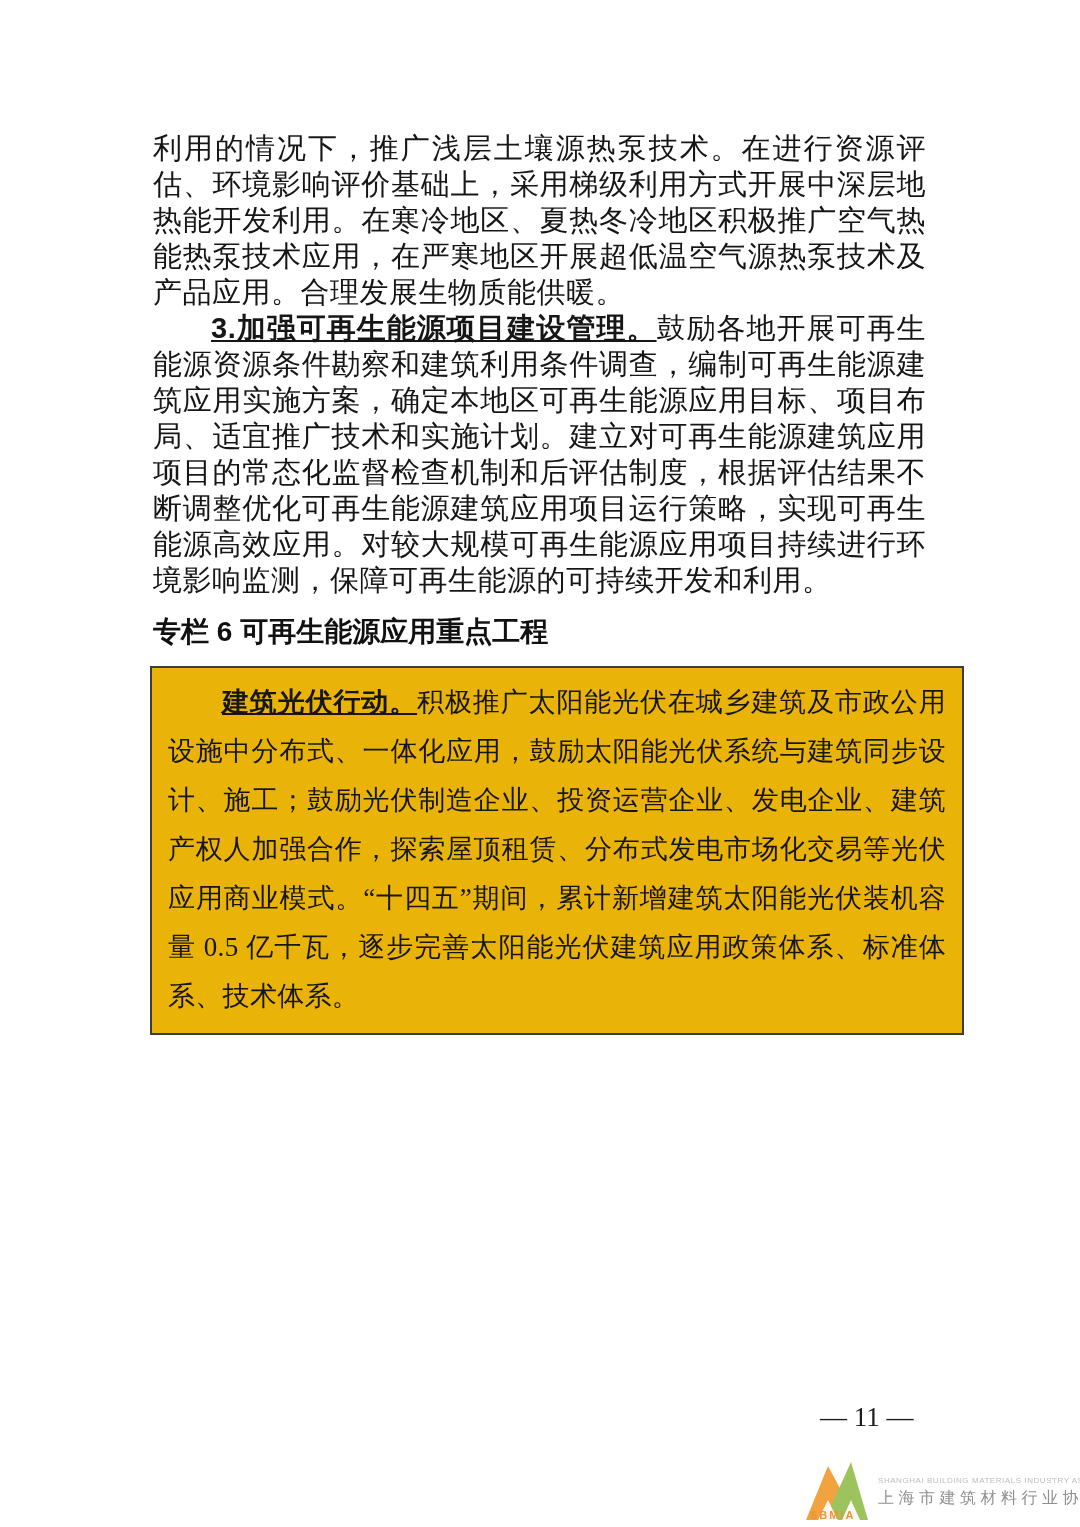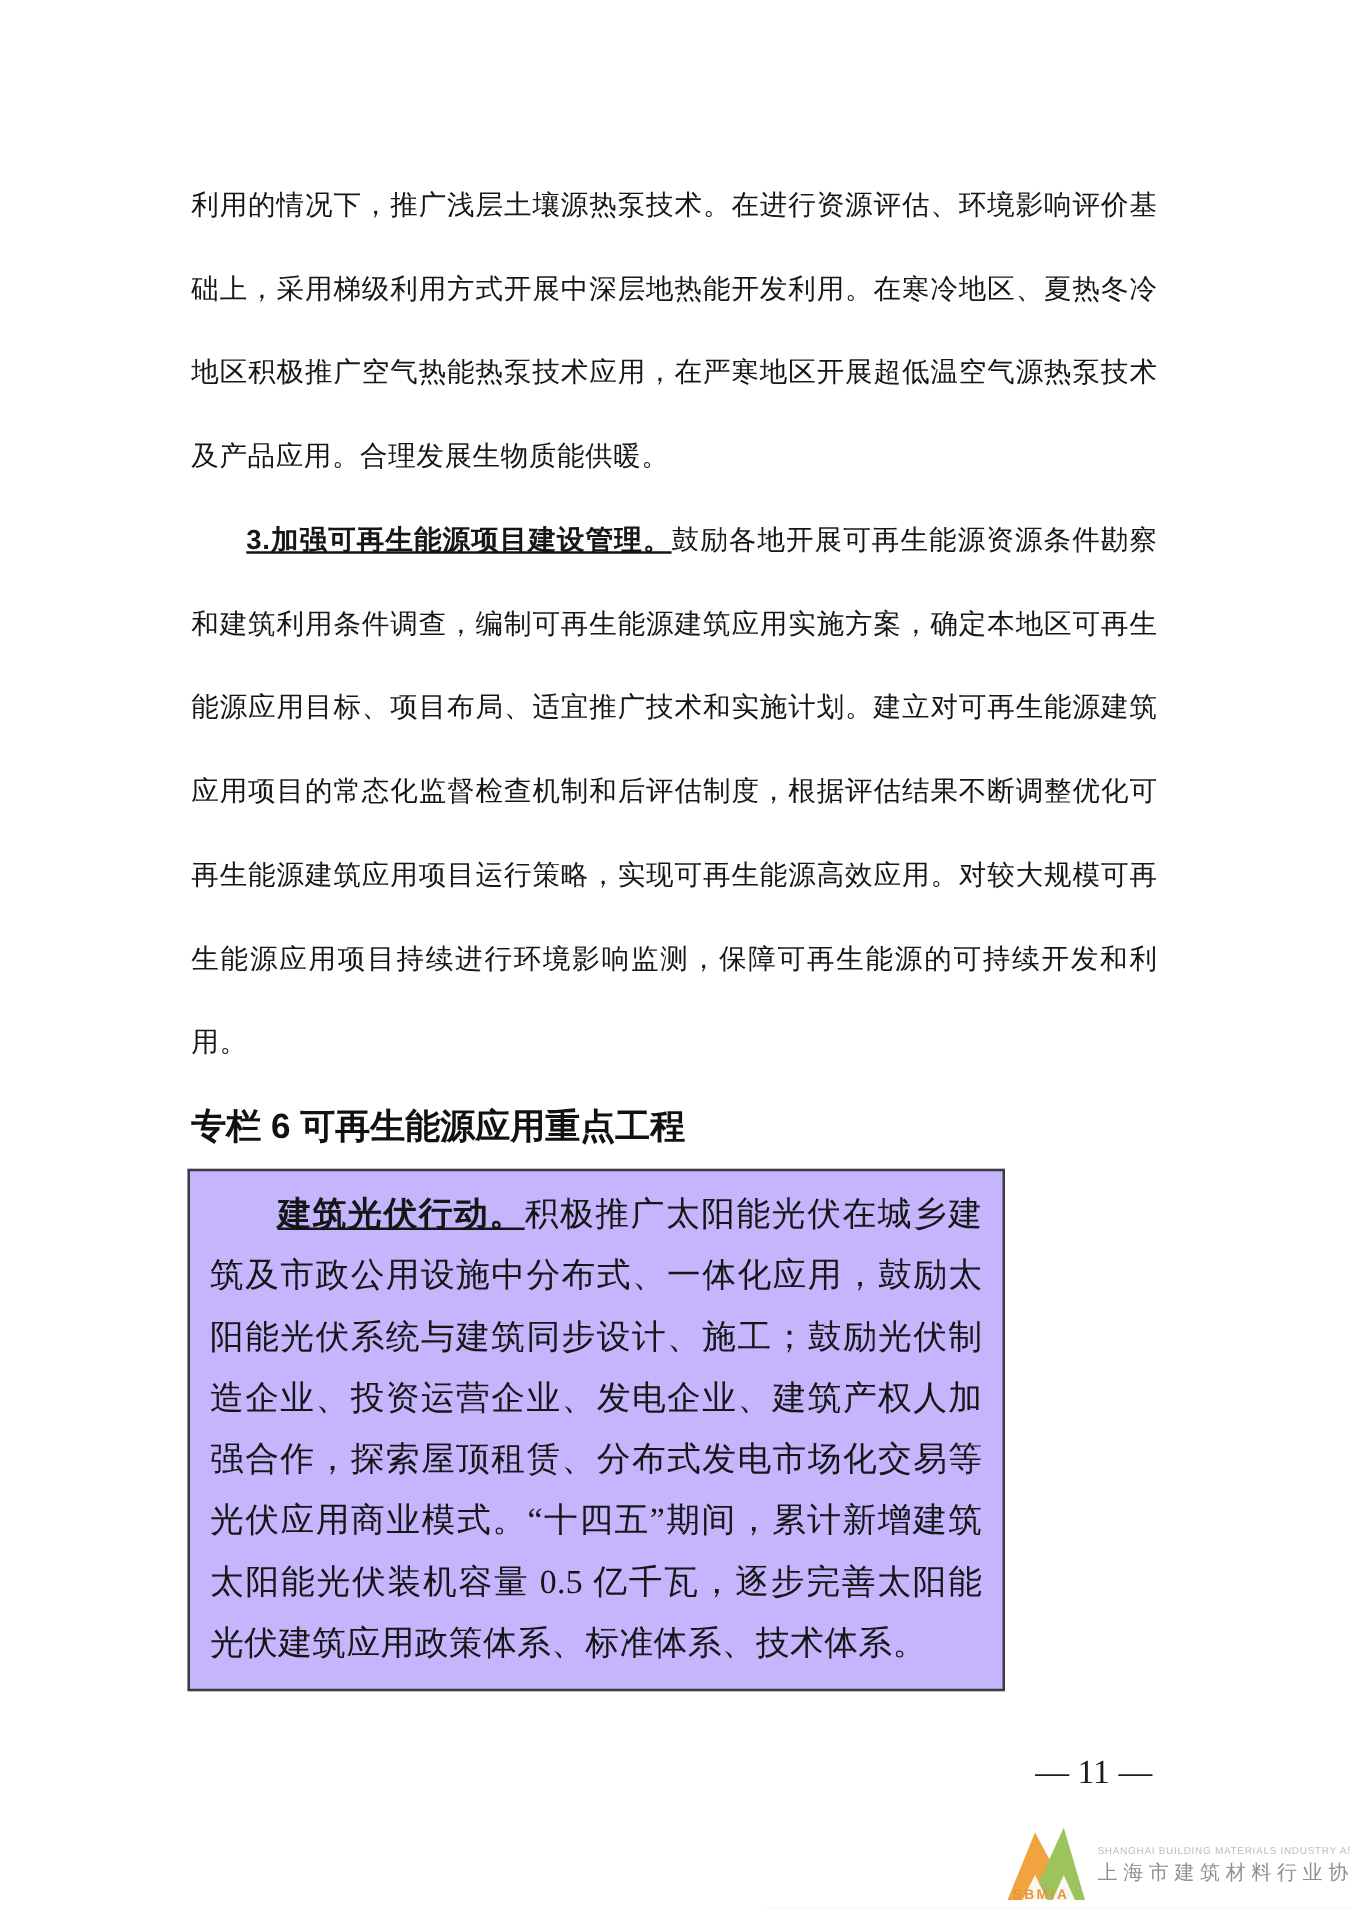--- a/index.html
+++ b/index.html
@@ -12,22 +12,22 @@
     font-family:"Liberation Serif","DejaVu Serif",serif;
     color:#151515;
   }
   .content{
     position:absolute;
     left:153px;top:130px;
     width:773px;
   }
   .para{
     margin:0;
-    font-size:22px;
-    line-height:67px;
+    font-size:29px;
+    line-height:36px;
     text-align:justify;
     letter-spacing:0.5px;
     color:#161616;
   }
   .para.indent{ text-indent:2em; }
   .lead-bold{
     font-family:"Liberation Sans","DejaVu Sans",sans-serif;
     font-weight:bold;
     text-decoration:underline;
   }
@@ -36,36 +36,36 @@
     text-align:left;
     font-family:"Liberation Sans","DejaVu Sans",sans-serif;
     font-weight:bold;
     font-size:28px;
     line-height:36px;
     color:#111;
   }
   .feature-box{
     margin-top:16px;
     margin-left:-3px;
-    width:654px;
+    width:814px;
     border:2px solid #3c3c3c;
     padding:10px 16px 12px 16px;
     box-sizing:border-box;
-    background:#c4b5fd;
+    background:#eab308;
   }
   .feature-box .para{
     font-size:27px;
     line-height:49px;
     letter-spacing:0.3px;
   }
   .page-number{
     position:absolute;
     left:820px;top:1402px;
     width:110px;
-    text-align:center;
+    text-align:left;
     font-size:27px;
     color:#1c1c1c;
     font-family:"Liberation Serif","DejaVu Serif",serif;
     white-space:nowrap;
   }
   .footer-logo{
     position:absolute;
     left:804px;top:1460px;
     display:flex;
     align-items:flex-start;

